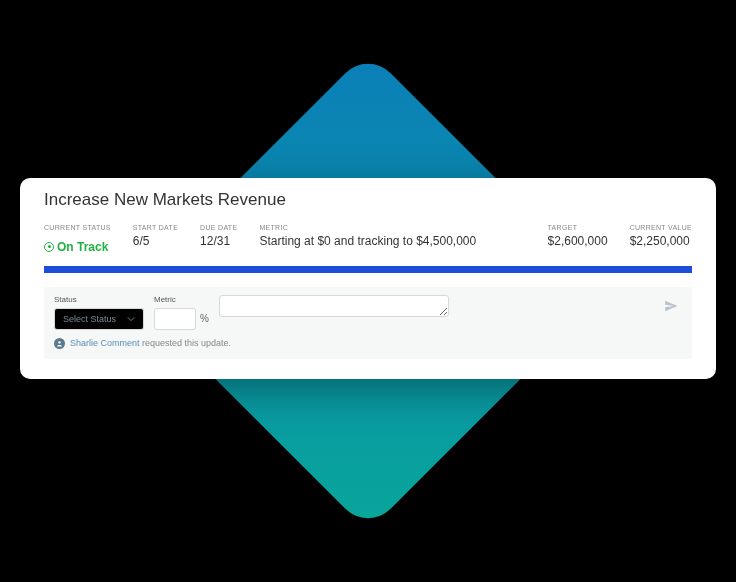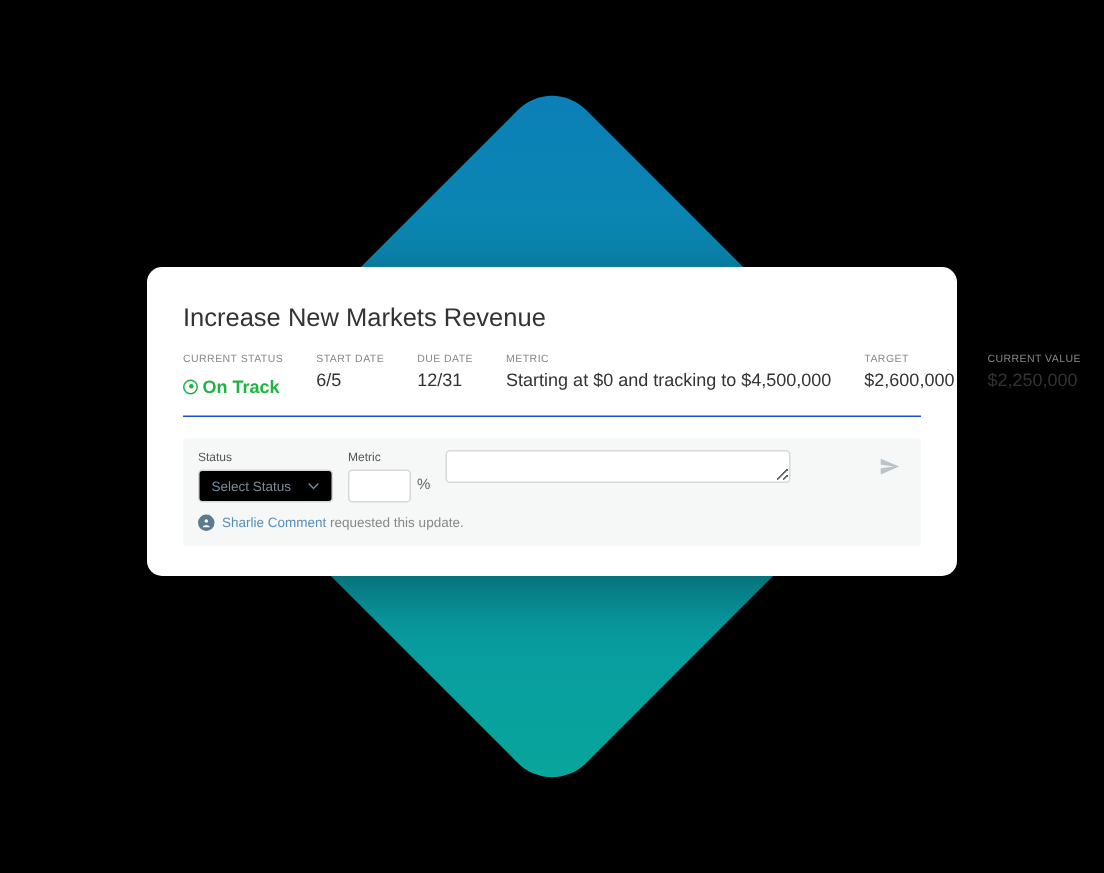--- a/index.html
+++ b/index.html
@@ -23,37 +23,37 @@
       top: 50%;
       transform: translate(-50%, -50%) rotate(45deg);
       background: linear-gradient(135deg, #0b7fb8 0%, #0a8fa8 50%, #08a79a 100%);
       border-radius: 32px;
     }
     .card {
       position: absolute;
       top: 178px;
       left: 50%;
       transform: translateX(-50%);
-      width: 540px;
+      width: 696px;
       background: #fff;
       border-radius: 10px;
-      padding: 24px 24px 20px 24px;
+      padding: 12px 24px 20px 24px;
       box-shadow: 0 10px 40px rgba(0,0,0,0.35);
     }
     .title {
       font-size: 17px;
       font-weight: 400;
       color: #333;
       margin-bottom: 14px;
     }
     .meta-row {
       display: flex;
       gap: 0;
       padding-bottom: 12px;
-      border-bottom: 1px solid #1d4ed8;
+      border-bottom: 7px solid #1d4ed8;
       margin-bottom: 14px;
     }
     .meta-col {
       margin-right: 22px;
     }
     .meta-col.metric {
       flex: 1;
     }
     .meta-label {
       font-size: 7px;

